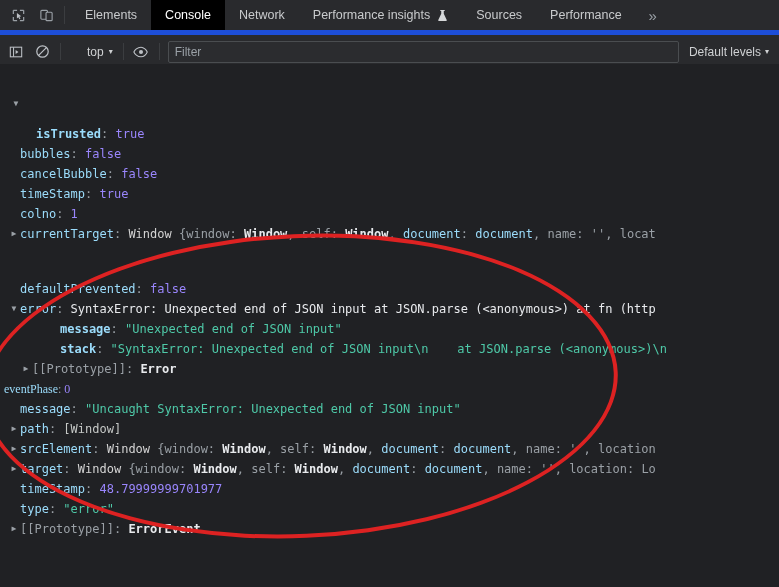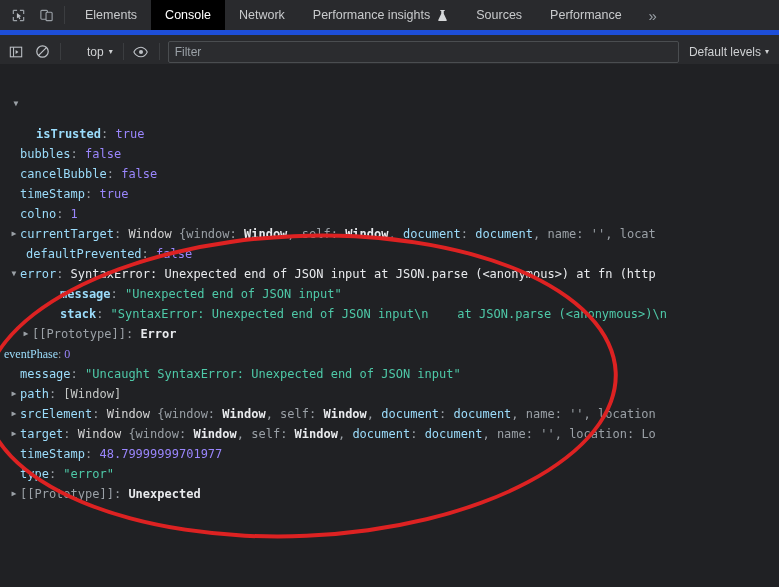--- a/index.html
+++ b/index.html
@@ -244,31 +244,31 @@
       <br>
     </div>
 
     <div id="prop-rows">
         <div class="line" style="padding-left: 20px;"><span class="cnameb">isTrusted</span><span class="cdim">: </span><span class="cnum">true</span></div>
         <div class="line" style="padding-left: 20px;"><span class="cname">bubbles</span><span class="cdim">: </span><span class="cnum">false</span></div>
         <div class="line" style="padding-left: 20px;"><span class="cname">cancelBubble</span><span class="cdim">: </span><span class="cnum">false</span></div>
         <div class="line" style="padding-left: 20px;"><span class="cname">timeStamp</span><span class="cdim">: </span><span class="cnum">true</span></div>
         <div class="line" style="padding-left: 20px;"><span class="cname">colno</span><span class="cdim">: </span><span class="cnum">1</span></div>
         <div class="line" style="padding-left: 20px;"><span class="arrow" style="left: 8px;">▶</span><span class="cname">currentTarget</span><span class="cdim">: </span><span class="cobj"><span class="cobj">Window </span><span class="cdim">{window: </span><span class="cbold">Window</span><span class="cdim">, self: </span><span class="cbold">Window</span><span class="cdim">, </span><span class="cname">document</span><span class="cdim">: </span><span class="cname">document</span><span class="cdim">, name: '', locat</span></span></div>
-        <div class="line" style="padding-left: 26px;"><span class="cname">defaultPrevented</span><span class="cdim">: </span><span class="cnum">false</span></div>
+        <div class="line" style="padding-left: 20px; margin-top: 35px;"><span class="cname">defaultPrevented</span><span class="cdim">: </span><span class="cnum">false</span></div>
         <div class="line" style="padding-left: 20px;"><span class="arrow open" style="left: 8px;">▼</span><span class="cname">error</span><span class="cdim">: </span><span class="cerr">SyntaxError: Unexpected end of JSON input at JSON.parse (&lt;anonymous&gt;) at fn (http</span></div>
         <div class="line" style="padding-left: 44px;"><span class="cnameb">message</span><span class="cdim">: </span><span class="cstr">"Unexpected end of JSON input"</span></div>
         <div class="line" style="padding-left: 44px;"><span class="cnameb">stack</span><span class="cdim">: </span><span class="cstr">"SyntaxError: Unexpected end of JSON input\n    at JSON.parse (&lt;anonymous&gt;)\n</span></div>
         <div class="line" style="padding-left: 32px;"><span class="arrow" style="left: 20px;">▶</span><span class="cproto">[[Prototype]]</span><span class="cdim">: </span><span class="cbold">Error</span></div>
         <div class="line" style="padding-left: 4px; font-family: Liberation Serif, serif;"><span class="cname">eventPhase</span><span class="cdim">: </span><span class="cnum">0</span></div>
         <div class="line" style="padding-left: 20px;"><span class="cname">message</span><span class="cdim">: </span><span class="cstr">"Uncaught SyntaxError: Unexpected end of JSON input"</span></div>
         <div class="line" style="padding-left: 20px;"><span class="arrow" style="left: 8px;">▶</span><span class="cname">path</span><span class="cdim">: </span><span class="cplain">[Window]</span></div>
         <div class="line" style="padding-left: 20px;"><span class="arrow" style="left: 8px;">▶</span><span class="cname">srcElement</span><span class="cdim">: </span><span class="cobj"><span class="cobj">Window </span><span class="cdim">{window: </span><span class="cbold">Window</span><span class="cdim">, self: </span><span class="cbold">Window</span><span class="cdim">, </span><span class="cname">document</span><span class="cdim">: </span><span class="cname">document</span><span class="cdim">, name: '', location</span></span></div>
         <div class="line" style="padding-left: 20px;"><span class="arrow" style="left: 8px;">▶</span><span class="cname">target</span><span class="cdim">: </span><span class="cobj"><span class="cobj">Window </span><span class="cdim">{window: </span><span class="cbold">Window</span><span class="cdim">, self: </span><span class="cbold">Window</span><span class="cdim">, </span><span class="cname">document</span><span class="cdim">: </span><span class="cname">document</span><span class="cdim">, name: '', location: Lo</span></span></div>
         <div class="line" style="padding-left: 20px;"><span class="cname">timeStamp</span><span class="cdim">: </span><span class="cnum">48.79999999701977</span></div>
         <div class="line" style="padding-left: 20px;"><span class="cname">type</span><span class="cdim">: </span><span class="cstr">"error"</span></div>
-        <div class="line" style="padding-left: 20px;"><span class="arrow" style="left: 8px;">▶</span><span class="cproto">[[Prototype]]</span><span class="cdim">: </span><span class="cbold">Unexpected</span></div>
+        <div class="line" style="padding-left: 20px;"><span class="arrow" style="left: 8px;">▶</span><span class="cproto">[[Prototype]]</span><span class="cdim">: </span><span class="cbold">ErrorEvent</span></div>
       </div>
 
   </div>
 
   <div class="annot-ellipse"></div>
 </div>
 
 </body></html>

